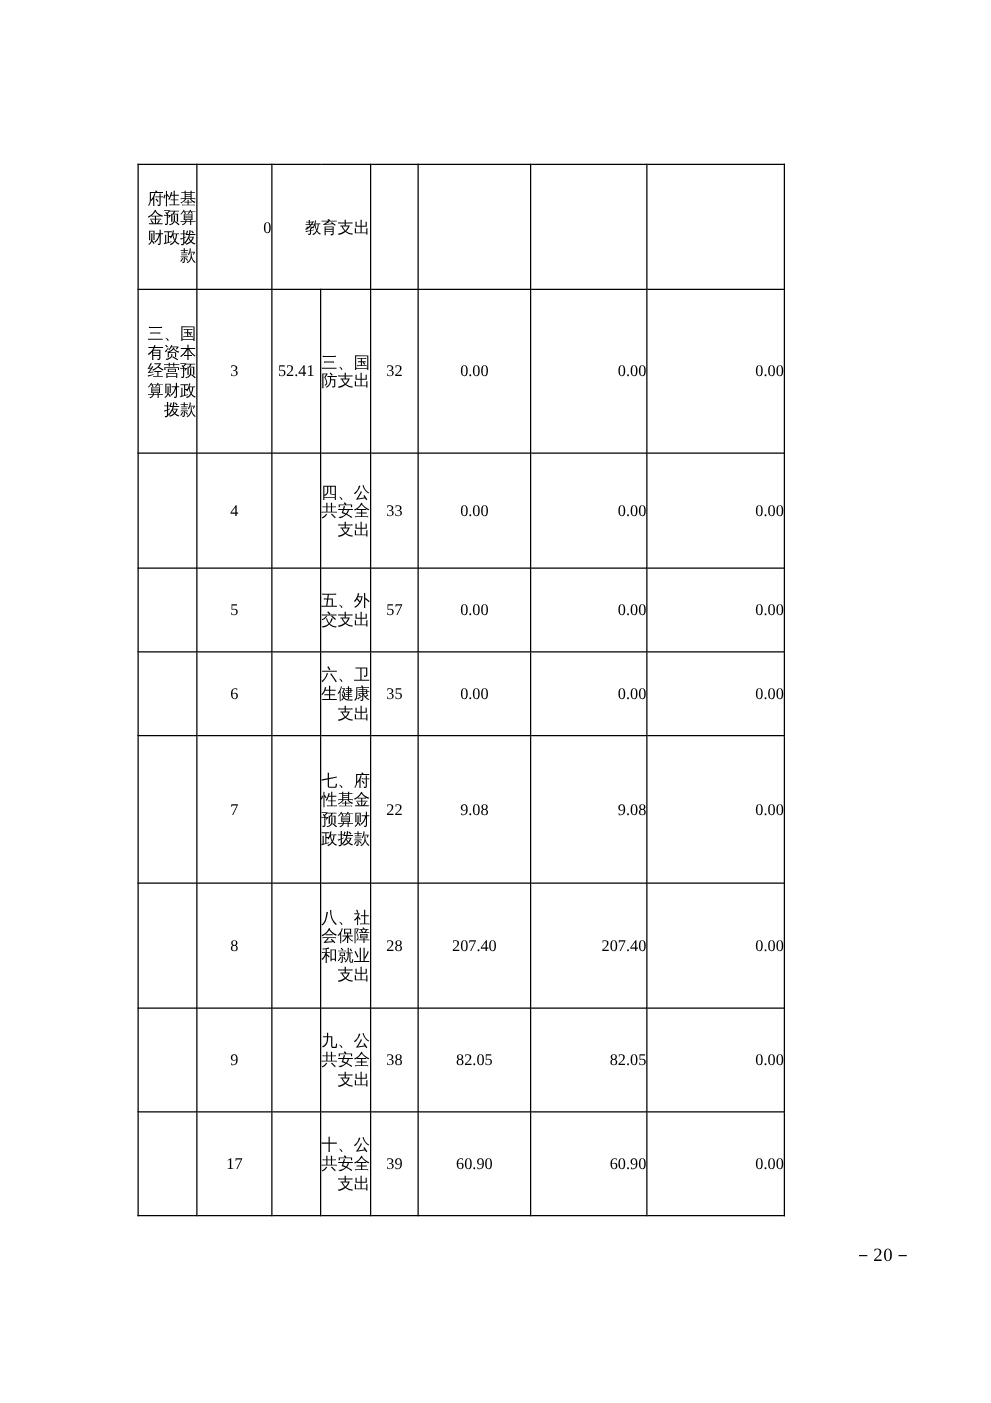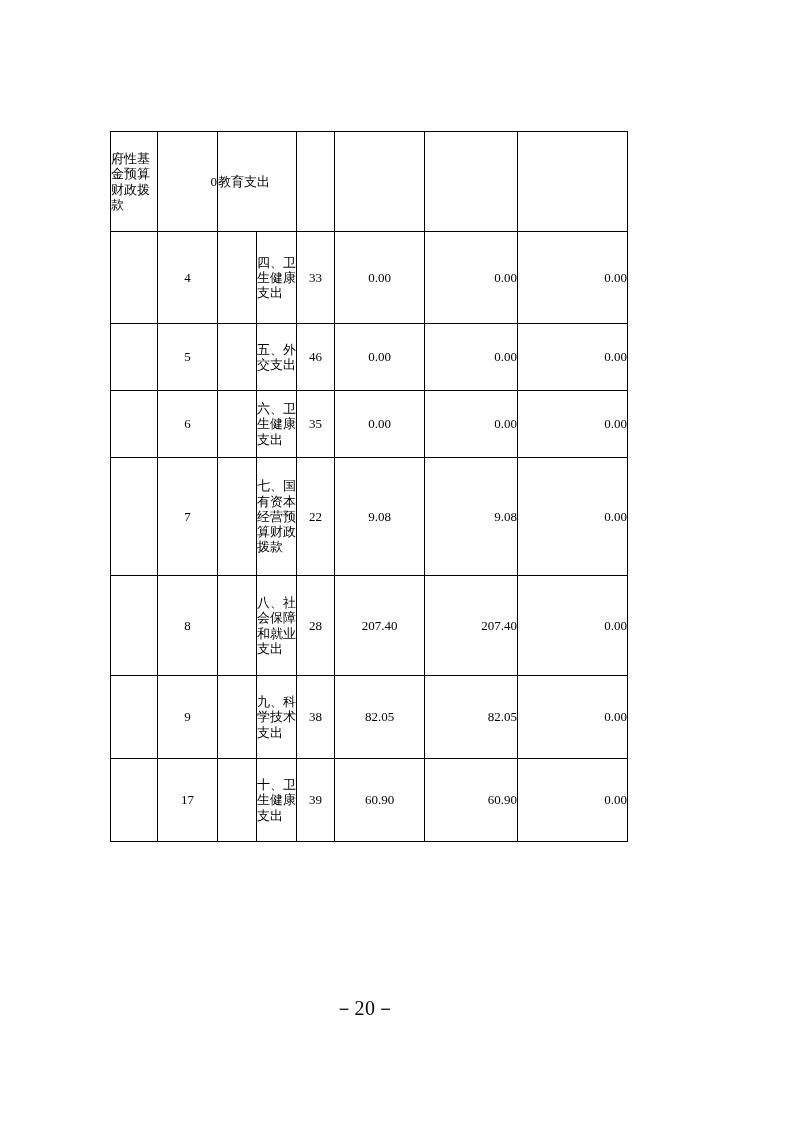--- a/index.html
+++ b/index.html
@@ -44,42 +44,42 @@
   col.c0 { width: 47px; }
   col.c1 { width: 60px; }
   col.c2 { width: 39px; }
   col.c3 { width: 40px; }
   col.c4 { width: 38px; }
   col.c5 { width: 90px; }
   col.c6 { width: 93px; }
   col.c7 { width: 110px; }
 
   .vtext {
-    text-align: left;
+    text-align: right;
     padding: 3px 2px;
     word-break: break-all;
     line-height: 1.22;
   }
   .num {
     text-align: center;
     padding: 2px 3px;
     word-break: break-all;
   }
   .numr {
     text-align: right;
     padding: 2px 8px 2px 3px;
   }
   .empty { }
   .page-number {
     position: absolute;
     left: 0;
     top: 995px;
     width: 730px;
-    text-align: center;
-    font-size: 20px;
+    text-align: right;
+    font-size: 15px;
     font-family: "Liberation Serif", "DejaVu Serif", serif;
     letter-spacing: 0.5px;
   }
 </style>
 </head>
 <body>
 
 <div class="page">
 
   <div class="table-wrap">
@@ -98,59 +98,70 @@
         <tr style="height:100px;">
           <td class="vtext">府性基金预算财政拨款</td>
           <td class="numr">0</td>
           <td class="vtext" colspan="2">教育支出</td>
           <td class="num empty"></td>
           <td class="numr empty"></td>
           <td class="numr empty"></td>
           <td class="numr empty"></td>
         </tr>
 
+        <tr style="height:131px;">
+          <td class="vtext">三、国有资本经营预算财政拨款</td>
+          <td class="num" style="width:39px;">3</td>
+          <td class="num">52.41</td>
+          <td class="vtext">三、国防支出</td>
+          <td class="num">32</td>
+          <td class="num">0.00</td>
+          <td class="numr">0.00</td>
+          <td class="numr">0.00</td>
+
+        </tr>
 
         <tr style="height:92px;">
           <td class="vtext empty"></td>
           <td class="num">4</td>
           <td class="num empty"></td>
-          <td class="vtext">四、卫生健康支出</td>
+          <td class="vtext">四、公共安全支出</td>
           <td class="num">33</td>
           <td class="num">0.00</td>
           <td class="numr">0.00</td>
           <td class="numr">0.00</td>
         </tr>
 
         <tr style="height:67px;">
           <td class="vtext empty"></td>
           <td class="num">5</td>
           <td class="num empty"></td>
           <td class="vtext">五、外交支出</td>
-          <td class="num">46</td>
+          <td class="num">57</td>
           <td class="num">0.00</td>
           <td class="numr">0.00</td>
           <td class="numr">0.00</td>
         </tr>
 
         <tr style="height:67px;">
           <td class="vtext empty"></td>
           <td class="num">6</td>
           <td class="num empty"></td>
           <td class="vtext">六、卫生健康支出</td>
           <td class="num">35</td>
           <td class="num">0.00</td>
           <td class="numr">0.00</td>
           <td class="numr">0.00</td>
         </tr>
 
         <tr style="height:118px;">
           <td class="vtext empty"></td>
           <td class="num">7</td>
           <td class="num empty"></td>
-          <td class="vtext">七、国有资本经营预算财政拨款</td>
+          <td class="vtext">七、府性基金预算财政拨款</td>
           <td class="num">22</td>
           <td class="num">9.08</td>
           <td class="numr">9.08</td>
           <td class="numr">0.00</td>
         </tr>
 
         <tr style="height:100px;">
           <td class="vtext empty"></td>
           <td class="num">8</td>
           <td class="num empty"></td>
@@ -158,32 +169,32 @@
           <td class="num">28</td>
           <td class="num">207.40</td>
           <td class="numr">207.40</td>
           <td class="numr">0.00</td>
         </tr>
 
         <tr style="height:83px;">
           <td class="vtext empty"></td>
           <td class="num">9</td>
           <td class="num empty"></td>
-          <td class="vtext">九、科学技术支出</td>
+          <td class="vtext">九、公共安全支出</td>
           <td class="num">38</td>
           <td class="num">82.05</td>
           <td class="numr">82.05</td>
           <td class="numr">0.00</td>
         </tr>
 
         <tr style="height:83px;">
           <td class="vtext empty"></td>
           <td class="num">17</td>
           <td class="num empty"></td>
-          <td class="vtext">十、卫生健康支出</td>
+          <td class="vtext">十、公共安全支出</td>
           <td class="num">39</td>
           <td class="num">60.90</td>
           <td class="numr">60.90</td>
           <td class="numr">0.00</td>
         </tr>
       </tbody>
     </table>
   </div>
 
   <div class="page-number">－20－</div>

